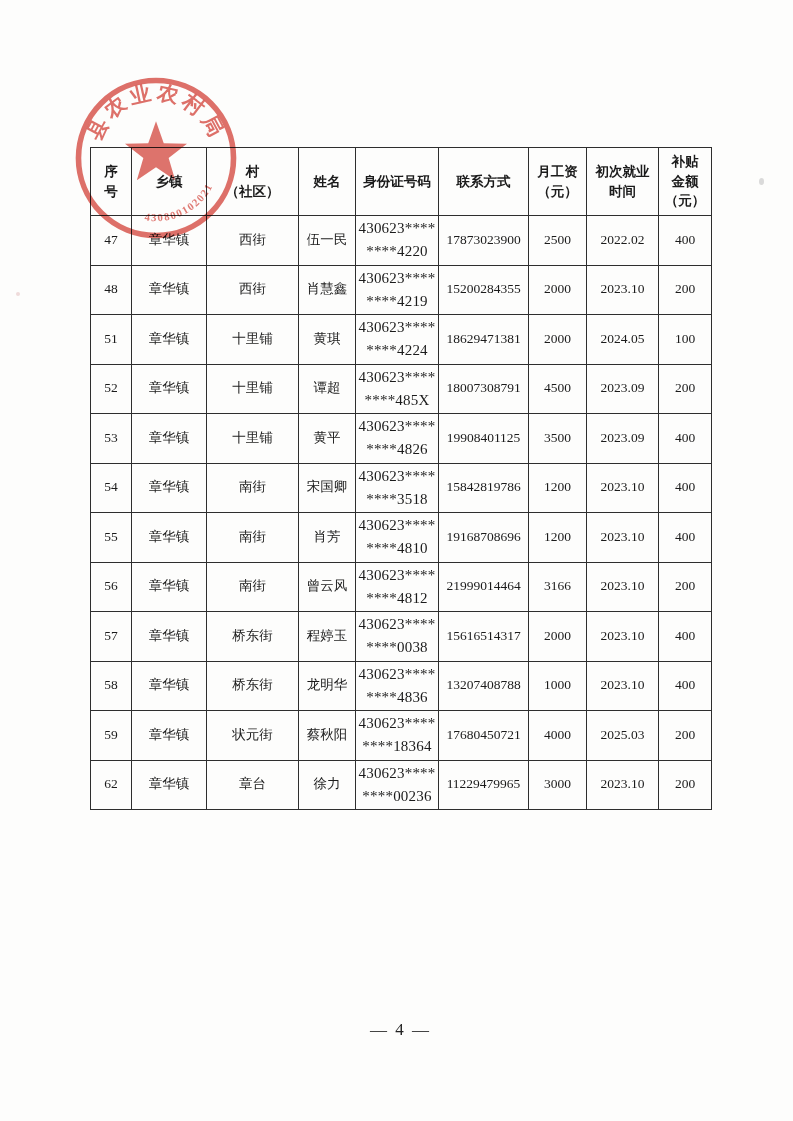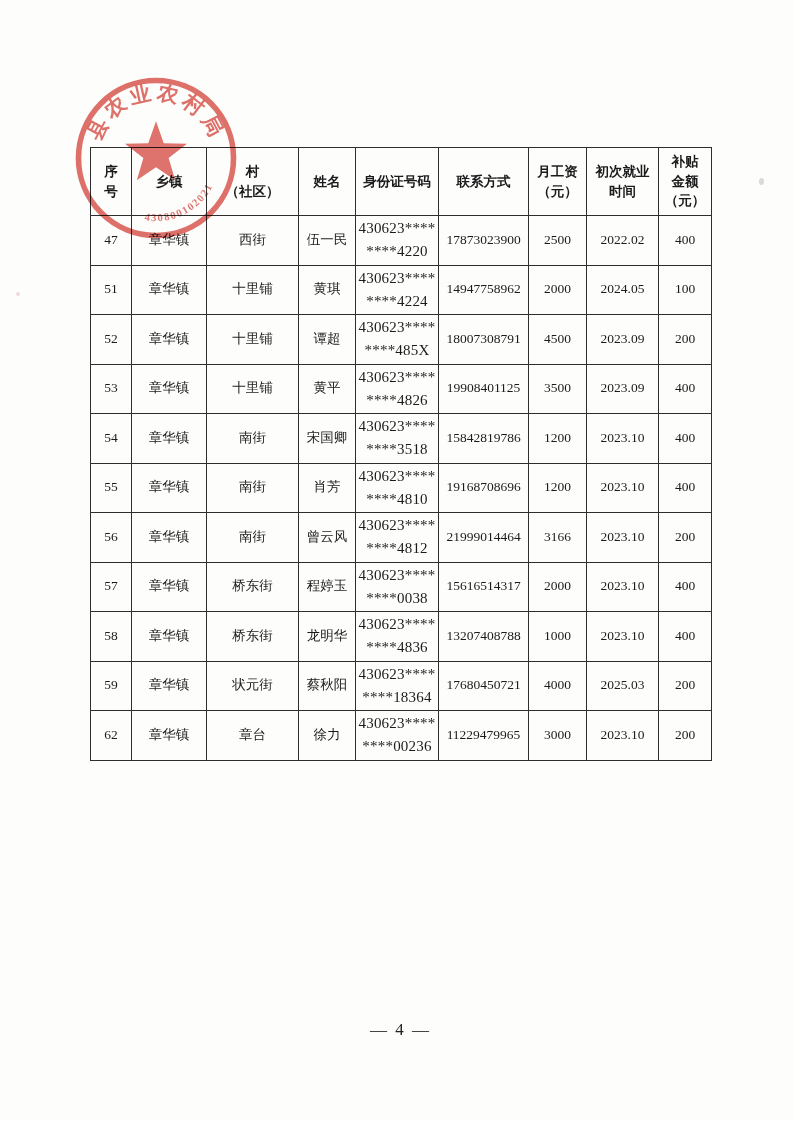--- a/index.html
+++ b/index.html
@@ -78,27 +78,39 @@
       <td>西街</td>
       <td>伍一民</td>
       <td class="id-cell">430623****
 ****4220</td>
       <td>17873023900</td>
       <td>2500</td>
       <td>2022.02</td>
       <td>400</td>
     </tr>
     <tr>
+      <td>48</td>
+      <td>章华镇</td>
+      <td>西街</td>
+      <td>肖慧鑫</td>
+      <td class="id-cell">430623****
+****4219</td>
+      <td>15200284355</td>
+      <td>2000</td>
+      <td>2023.10</td>
+      <td>200</td>
+    </tr>
+    <tr>
       <td>51</td>
       <td>章华镇</td>
       <td>十里铺</td>
       <td>黄琪</td>
       <td class="id-cell">430623****
 ****4224</td>
-      <td>14947758962</td>
+      <td>18629471381</td>
       <td>2000</td>
       <td>2024.05</td>
       <td>100</td>
     </tr>
     <tr>
       <td>52</td>
       <td>章华镇</td>
       <td>十里铺</td>
       <td>谭超</td>
       <td class="id-cell">430623****

